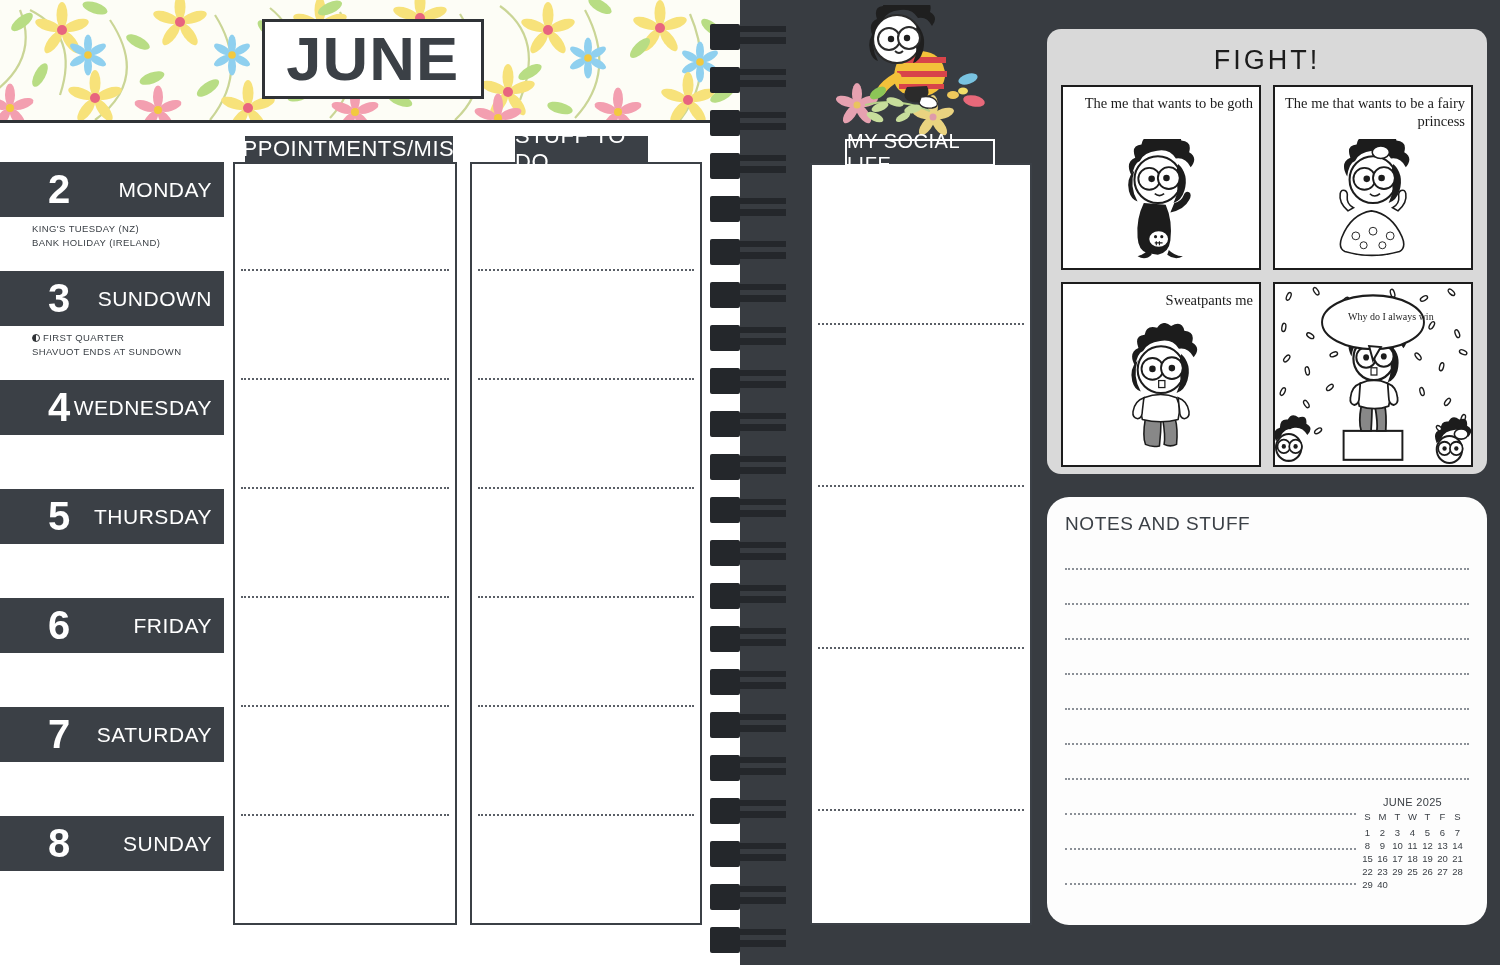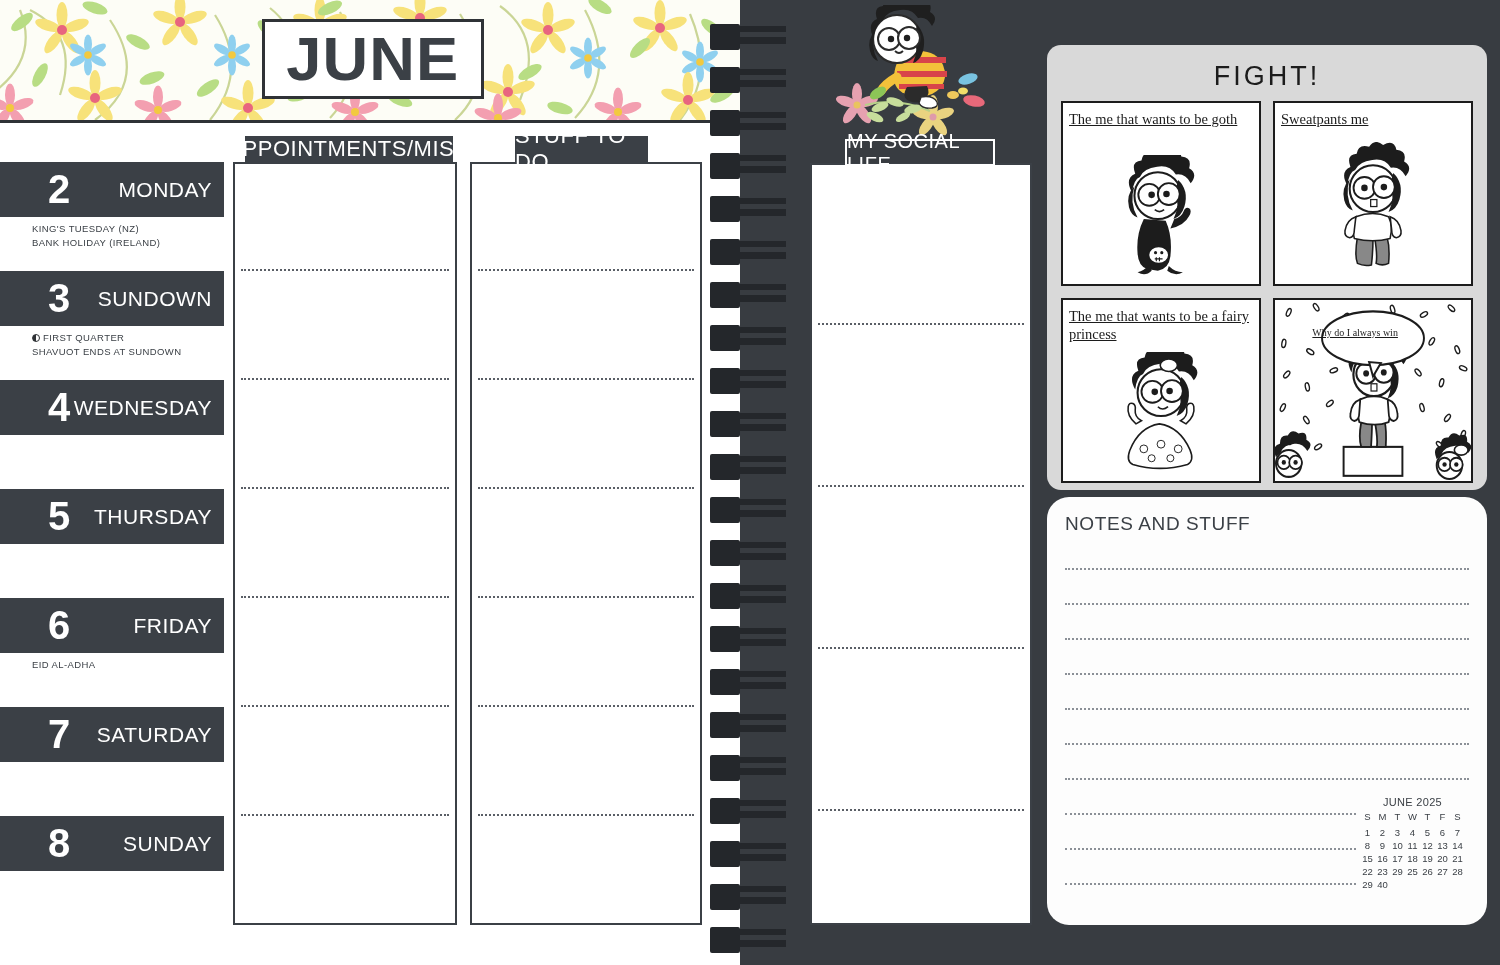--- a/index.html
+++ b/index.html
@@ -127,42 +127,42 @@
     display: flex; align-items: center; justify-content: center;
     font-size: 20px; letter-spacing: 0.5px; z-index: 4;
   }
   #col-social {
     position: absolute; left: 70px; top: 163px; width: 222px; height: 762px;
     background: #ffffff; border: 2px solid #3b4046;
   }
 
   
   #fight-card {
-    position: absolute; left: 307px; top: 45px; width: 440px; height: 445px;
+    position: absolute; left: 307px; top: 29px; width: 440px; height: 445px;
     background: #d9d9d9; border-radius: 14px;
     padding: 14px;
   }
   #fight-title {
     text-align: center; font-size: 27px; color: #1c1c1c;
     font-family: "Liberation Sans", sans-serif;
     letter-spacing: 3px; margin: 2px 0 9px 0;
   }
   #comic-grid {
     display: grid; grid-template-columns: 1fr 1fr; grid-template-rows: 1fr 1fr;
     gap: 12px; height: 382px;
   }
   .panel {
     background: #ffffff; border: 2px solid #1c1c1c;
     position: relative; overflow: hidden;
   }
   .panel-cap {
     position: absolute; left: 0; right: 0; top: 7px;
-    text-align: left; font-size: 14.5px; color: #1c1c1c;
+    text-align: right; font-size: 14.5px; color: #1c1c1c;
     font-family: "Liberation Serif", serif;
-    line-height: 18px; padding: 0 6px; text-decoration: underline;
+    line-height: 18px; padding: 0 6px;
   }
   .panel svg { position: absolute; left: 0; bottom: 0; }
 
   
   #notes-card {
     position: absolute; left: 307px; top: 497px; width: 440px; height: 428px;
     background: #fdfdfd; border-radius: 22px;
     padding: 16px 18px;
   }
   #notes-title {
@@ -318,23 +318,20 @@
           <span class="day-num">5</span>
           <span class="day-name">THURSDAY</span>
         </div>
         <div class="day-body"></div>
       </div>
       <div class="day-row" style="top: 598px;">
         <div class="day-head">
           <span class="day-num">6</span>
           <span class="day-name">FRIDAY</span>
         </div>
-        <div class="day-body">
-          <div class="day-note">EID AL-ADHA</div>
-        </div>
       </div>
       <div class="day-row" style="top: 707px;">
         <div class="day-head">
           <span class="day-num">7</span>
           <span class="day-name">SATURDAY</span>
         </div>
         <div class="day-body"></div>
       </div>
       <div class="day-row" style="top: 816px;">
         <div class="day-head">
@@ -564,40 +561,20 @@
           <path d="M66 40 q -11 11 -7 27 q 3 11 11 13 q -11 -19 -4 -40 z" fill="#1c1c1c"></path>
           <circle cx="85" cy="51" r="14" fill="#ffffff" stroke="#1c1c1c" stroke-width="2.4"></circle>
           <circle cx="110" cy="50" r="14" fill="#ffffff" stroke="#1c1c1c" stroke-width="2.4"></circle>
           <circle cx="88" cy="51" r="4.2" fill="#1c1c1c"></circle>
           <circle cx="107" cy="50" r="4.2" fill="#1c1c1c"></circle>
           <path d="M92 70 q 6 5 12 0" stroke="#1c1c1c" stroke-width="2" fill="none"></path>
         </svg>
       </div>
 
       <div class="panel">
-        <div class="panel-cap">Sweatpants me</div>
-        <svg viewBox="0 0 200 180" width="100%" height="140" style="bottom:2px">
-          <path d="M80 122 q -4 24 0 34 q 8 4 18 2 q 2 -18 2 -34 z" fill="#888888" stroke="#1c1c1c" stroke-width="2"></path>
-          <path d="M102 122 q 4 24 2 34 q 8 4 16 0 q 2 -20 -2 -34 z" fill="#888888" stroke="#1c1c1c" stroke-width="2"></path>
-          <path d="M78 96 q -6 14 -2 28 q 24 6 46 0 q 4 -16 -2 -28 q -20 -8 -42 0 z" fill="#ffffff" stroke="#1c1c1c" stroke-width="2"></path>
-          <path d="M78 96 q -12 4 -14 18 q -1 8 6 9 q 6 -1 6 -10 z" fill="#ffffff" stroke="#1c1c1c" stroke-width="2"></path>
-          <path d="M122 96 q 12 4 14 18 q 1 8 -6 9 q -6 -1 -6 -10 z" fill="#ffffff" stroke="#1c1c1c" stroke-width="2"></path>
-          <circle cx="100" cy="60" r="30" fill="#ffffff" stroke="#1c1c1c" stroke-width="2.6"></circle>
-          <path d="M67 56 q -10 -18 4 -24 q -6 -16 8 -17 q 2 -13 16 -9 q 8 -11 18 -2 q 14 -8 17 6 q 14 1 10 15 q 12 7 2 19 q -7 -13 -19 -11 q -8 -13 -24 -10 q -17 2 -22 13 q -8 3 -10 20 z" fill="#1c1c1c"></path>
-          <path d="M126 40 q 14 13 8 34 q -4 13 -14 16 q 9 -19 2 -35 z" fill="#1c1c1c"></path>
-          <path d="M70 48 q -11 11 -7 27 q 3 11 11 13 q -11 -19 -4 -40 z" fill="#1c1c1c"></path>
-          <circle cx="89" cy="59" r="14" fill="#ffffff" stroke="#1c1c1c" stroke-width="2.4"></circle>
-          <circle cx="114" cy="58" r="14" fill="#ffffff" stroke="#1c1c1c" stroke-width="2.4"></circle>
-          <circle cx="89" cy="59" r="4.2" fill="#1c1c1c"></circle>
-          <circle cx="114" cy="58" r="4.2" fill="#1c1c1c"></circle>
-          <rect x="97" y="74" width="8" height="9" fill="#ffffff" stroke="#1c1c1c" stroke-width="1.6"></rect>
-        </svg>
-      </div>
-
-      <div class="panel">
         <div class="panel-cap">The me that wants to be a fairy princess</div>
         <svg viewBox="0 0 200 160" width="100%" height="125" style="bottom:4px">
           <path d="M98 92 q -26 4 -38 34 q -5 14 4 18 q 34 10 70 0 q 9 -5 3 -19 q -13 -29 -39 -33 z" fill="#ffffff" stroke="#1c1c1c" stroke-width="2"></path>
           <g fill="none" stroke="#1c1c1c" stroke-width="1.2">
             <circle cx="78" cy="124" r="5"></circle>
               <circle cx="100" cy="118" r="5"></circle>
             <circle cx="122" cy="124" r="5"></circle>
               <circle cx="88" cy="136" r="4.5"></circle>
             <circle cx="112" cy="136" r="4.5"></circle>
           </g>
@@ -605,20 +582,40 @@
           <path d="M132 92 q 12 -10 10 -22 q -1 -6 -6 -4 q -4 2 -3 8 q 1 9 -8 14 z" fill="#ffffff" stroke="#1c1c1c" stroke-width="2"></path>
           <circle cx="100" cy="52" r="30" fill="#ffffff" stroke="#1c1c1c" stroke-width="2.6"></circle>
           <path d="M67 48 q -10 -18 4 -24 q -6 -16 8 -17 q 2 -13 16 -9 q 8 -11 18 -2 q 14 -8 17 6 q 14 1 10 15 q 12 7 2 19 q -7 -13 -19 -11 q -8 -13 -24 -10 q -17 2 -22 13 q -8 3 -10 20 z" fill="#1c1c1c"></path>
           <path d="M126 32 q 14 13 8 34 q -4 13 -14 16 q 9 -19 2 -35 z" fill="#1c1c1c"></path>
           <ellipse cx="110" cy="17" rx="11" ry="8" fill="#ffffff" stroke="#1c1c1c" stroke-width="2"></ellipse>
           <circle cx="89" cy="51" r="14" fill="#ffffff" stroke="#1c1c1c" stroke-width="2.4"></circle>
           <circle cx="114" cy="50" r="14" fill="#ffffff" stroke="#1c1c1c" stroke-width="2.4"></circle>
           <circle cx="92" cy="51" r="4.2" fill="#1c1c1c"></circle>
           <circle cx="111" cy="50" r="4.2" fill="#1c1c1c"></circle>
           <path d="M96 70 q 6 6 13 0" stroke="#1c1c1c" stroke-width="2" fill="none"></path>
+        </svg>
+      </div>
+
+      <div class="panel">
+        <div class="panel-cap">Sweatpants me</div>
+        <svg viewBox="0 0 200 180" width="100%" height="140" style="bottom:2px">
+          <path d="M80 122 q -4 24 0 34 q 8 4 18 2 q 2 -18 2 -34 z" fill="#888888" stroke="#1c1c1c" stroke-width="2"></path>
+          <path d="M102 122 q 4 24 2 34 q 8 4 16 0 q 2 -20 -2 -34 z" fill="#888888" stroke="#1c1c1c" stroke-width="2"></path>
+          <path d="M78 96 q -6 14 -2 28 q 24 6 46 0 q 4 -16 -2 -28 q -20 -8 -42 0 z" fill="#ffffff" stroke="#1c1c1c" stroke-width="2"></path>
+          <path d="M78 96 q -12 4 -14 18 q -1 8 6 9 q 6 -1 6 -10 z" fill="#ffffff" stroke="#1c1c1c" stroke-width="2"></path>
+          <path d="M122 96 q 12 4 14 18 q 1 8 -6 9 q -6 -1 -6 -10 z" fill="#ffffff" stroke="#1c1c1c" stroke-width="2"></path>
+          <circle cx="100" cy="60" r="30" fill="#ffffff" stroke="#1c1c1c" stroke-width="2.6"></circle>
+          <path d="M67 56 q -10 -18 4 -24 q -6 -16 8 -17 q 2 -13 16 -9 q 8 -11 18 -2 q 14 -8 17 6 q 14 1 10 15 q 12 7 2 19 q -7 -13 -19 -11 q -8 -13 -24 -10 q -17 2 -22 13 q -8 3 -10 20 z" fill="#1c1c1c"></path>
+          <path d="M126 40 q 14 13 8 34 q -4 13 -14 16 q 9 -19 2 -35 z" fill="#1c1c1c"></path>
+          <path d="M70 48 q -11 11 -7 27 q 3 11 11 13 q -11 -19 -4 -40 z" fill="#1c1c1c"></path>
+          <circle cx="89" cy="59" r="14" fill="#ffffff" stroke="#1c1c1c" stroke-width="2.4"></circle>
+          <circle cx="114" cy="58" r="14" fill="#ffffff" stroke="#1c1c1c" stroke-width="2.4"></circle>
+          <circle cx="89" cy="59" r="4.2" fill="#1c1c1c"></circle>
+          <circle cx="114" cy="58" r="4.2" fill="#1c1c1c"></circle>
+          <rect x="97" y="74" width="8" height="9" fill="#ffffff" stroke="#1c1c1c" stroke-width="1.6"></rect>
         </svg>
       </div>
 
       <div class="panel">
         <svg viewBox="0 0 200 175" width="100%" height="100%" preserveAspectRatio="none" style="bottom:0">
           <g fill="none" stroke="#1c1c1c" stroke-width="1.4">
             <ellipse cx="14" cy="12" rx="2" ry="4" transform="rotate(25 14 12)"></ellipse>
             <ellipse cx="42" cy="7" rx="2" ry="4" transform="rotate(-35 42 7)"></ellipse>
             <ellipse cx="72" cy="16" rx="2" ry="4" transform="rotate(48 72 16)"></ellipse>
             <ellipse cx="120" cy="9" rx="2" ry="4" transform="rotate(-18 120 9)"></ellipse>

